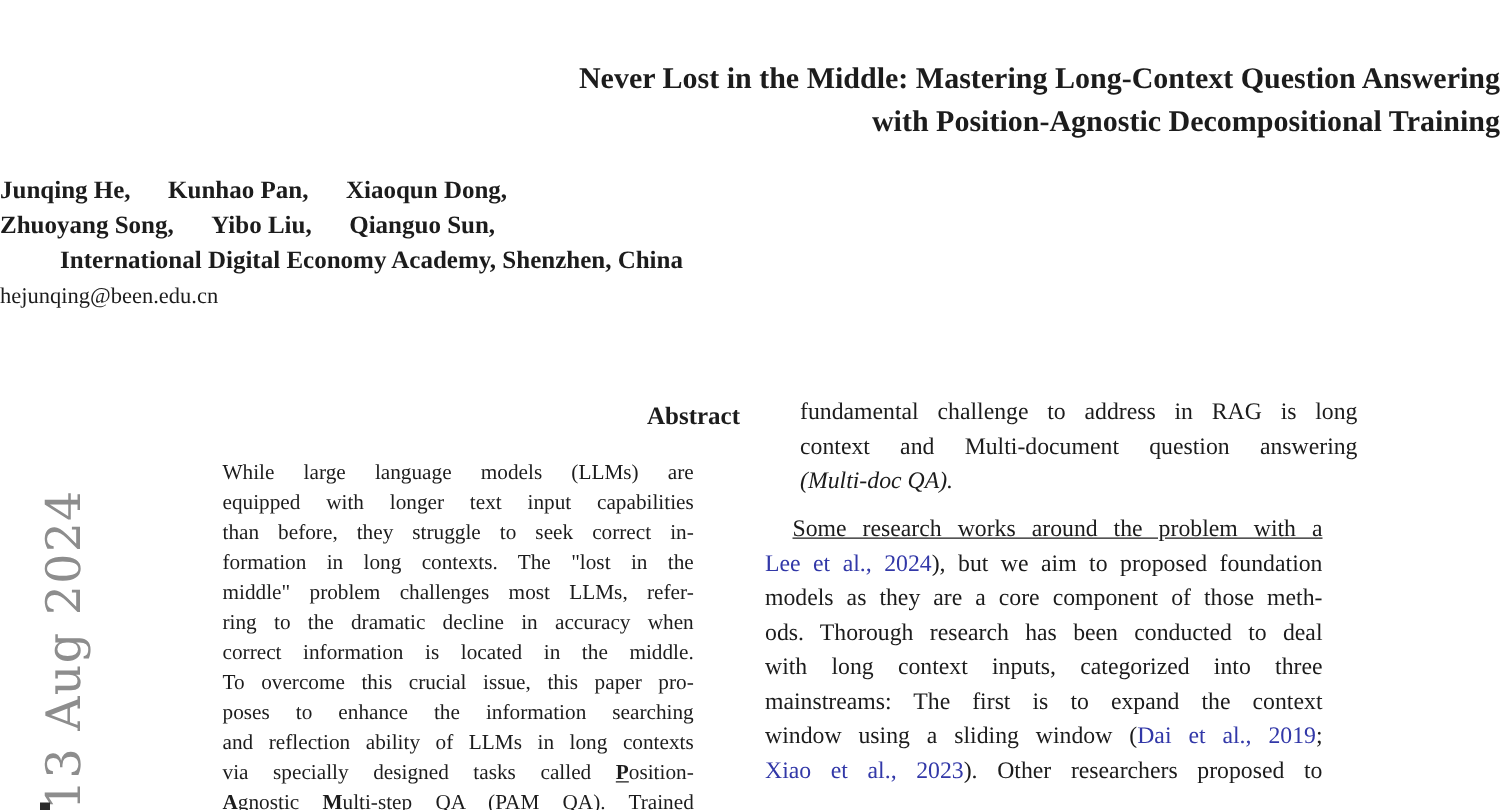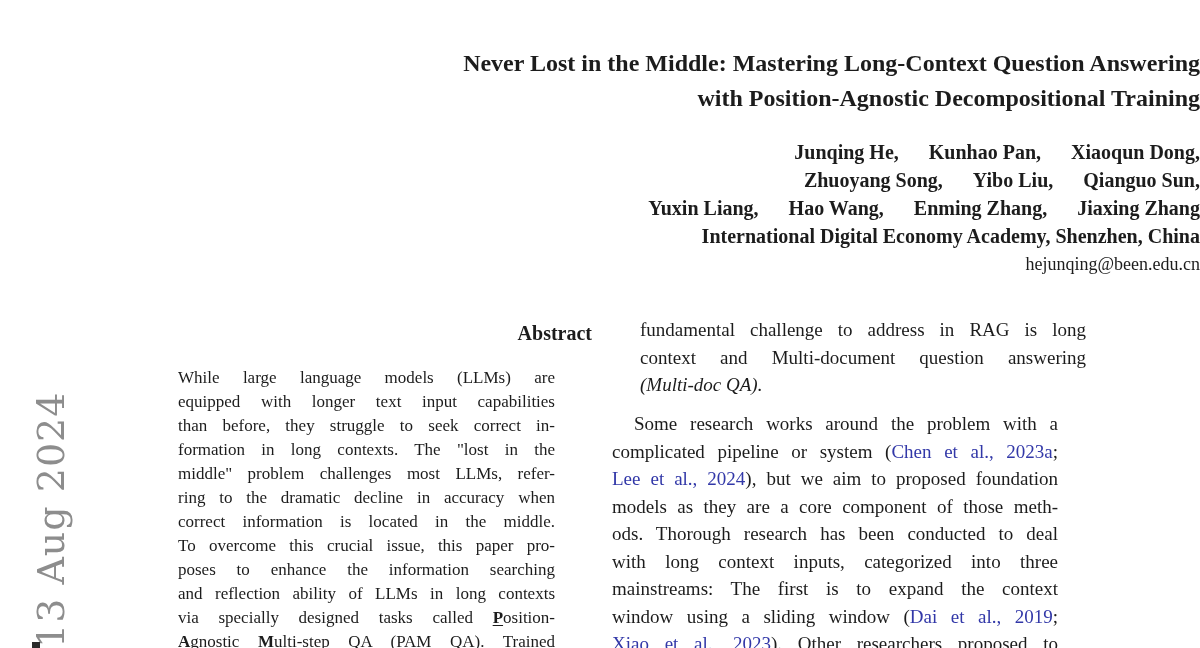--- a/index.html
+++ b/index.html
@@ -50,21 +50,21 @@
     font-weight: bold;
     font-size: 24px;
     line-height: 35px;
   }
 
   
   .authors {
     position: absolute;
     left: 0; top: 138px;
     width: 1200px;
-    text-align: right;
+    text-align: left;
     font-size: 20px;
     line-height: 28px;
   }
   .authors .a-line { font-weight: bold; }
   .authors .affil  { font-weight: bold; margin-left: 48px; }
   .authors .email  { font-weight: normal; font-size: 18px; }
 
   
   .abstract-heading {
     position: absolute;
@@ -94,41 +94,40 @@
     position: absolute;
     left: 612px; top: 410px;
     width: 446px;
     font-size: 19px;
     line-height: 27.5px;
   }
 
   
   .tline.just  { text-align: justify; text-align-last: justify; }
   .tline.flush { text-align: center;    text-align-last: left; font-style: italic; }
-  .tline.indent { text-indent: 22px; }
+  .tline.indent { text-indent: 22px; text-decoration: underline; }
   .s-cite { color: var(--cite, #3238a8); }
   .s-bu   { font-weight: bold; text-decoration: underline; text-underline-offset: 2px; }
 </style>
 </head>
 <body>
 
 <div id="page">
 
   <div class="watermark">13 Aug 2024</div>
   <div class="wm-sliver"></div>
 
   <div class="title">
     <div>Never Lost in the Middle: Mastering Long-Context Question Answering</div>
     <div>with Position-Agnostic Decompositional Training</div>
   </div>
 
   <div class="authors">
     <div class="a-line">Junqing He,  Kunhao Pan,  Xiaoqun Dong,</div>
     <div class="a-line">Zhuoyang Song,  Yibo Liu,  Qianguo Sun,</div>
-    <div class="a-line">Yuxin Liang,  Hao Wang,  Enming Zhang,  Jiaxing Zhang</div>
     <div class="affil">International Digital Economy Academy, Shenzhen, China</div>
     <div class="email">hejunqing@been.edu.cn</div>
   </div>
 
   <div class="abstract-heading">Abstract</div>
 
   <div class="abstract-body">
       <div class="tline just"><span>While large language models (LLMs) are</span></div>
       <div class="tline just"><span>equipped with longer text input capabilities</span></div>
       <div class="tline just"><span>than before, they struggle to seek correct in-</span></div>
@@ -144,21 +143,20 @@
     </div>
 
   <div class="right-col-p1">
       <div class="tline just"><span>fundamental challenge to address in RAG is long</span></div>
       <div class="tline just"><span>context and Multi-document question answering</span></div>
       <div class="tline flush"><span>(Multi-doc QA).</span></div>
     </div>
 
   <div class="right-col-p2">
       <div class="tline just indent"><span>Some research works around the problem with a</span></div>
-      <div class="tline just"><span>complicated pipeline or system (</span><span class="s-cite">Chen et al., 2023a</span><span>;</span></div>
       <div class="tline just"><span class="s-cite">Lee et al., 2024</span><span>), but we aim to proposed foundation</span></div>
       <div class="tline just"><span>models as they are a core component of those meth-</span></div>
       <div class="tline just"><span>ods. Thorough research has been conducted to deal</span></div>
       <div class="tline just"><span>with long context inputs, categorized into three</span></div>
       <div class="tline just"><span>mainstreams: The first is to expand the context</span></div>
       <div class="tline just"><span>window using a sliding window (</span><span class="s-cite">Dai et al., 2019</span><span>;</span></div>
       <div class="tline just"><span class="s-cite">Xiao et al., 2023</span><span>). Other researchers proposed to</span></div>
     </div>
 
 </div>

